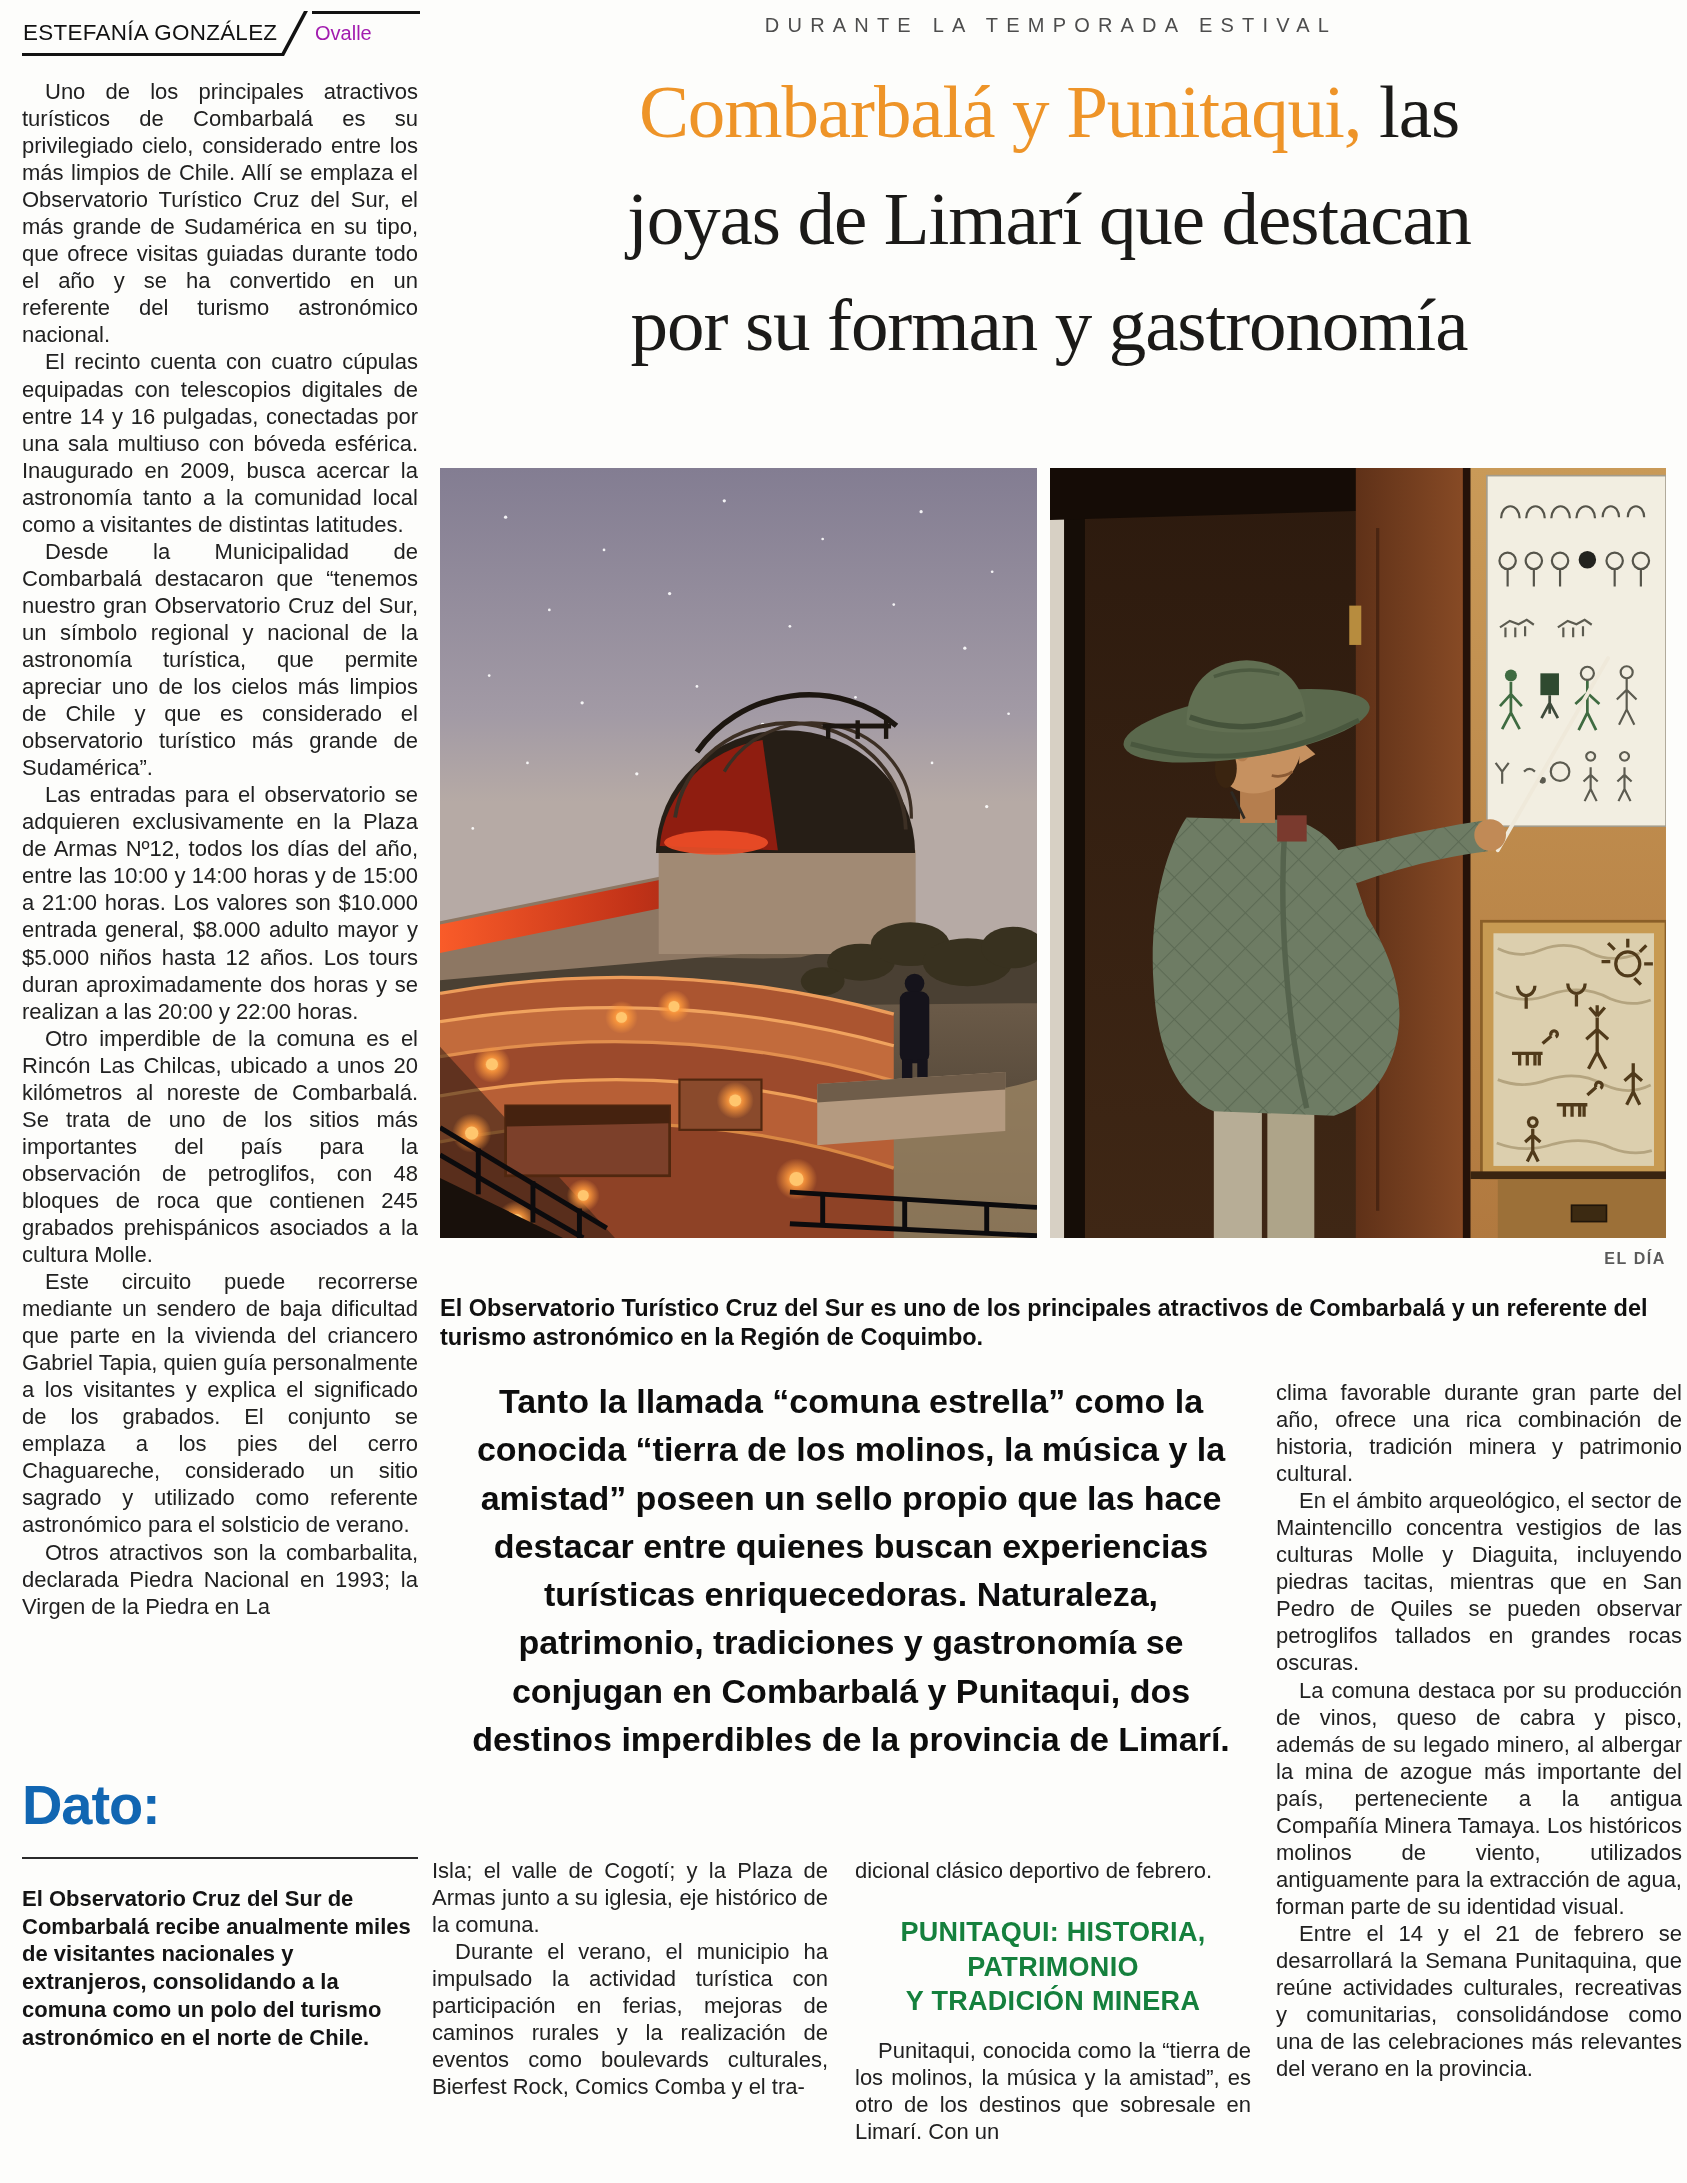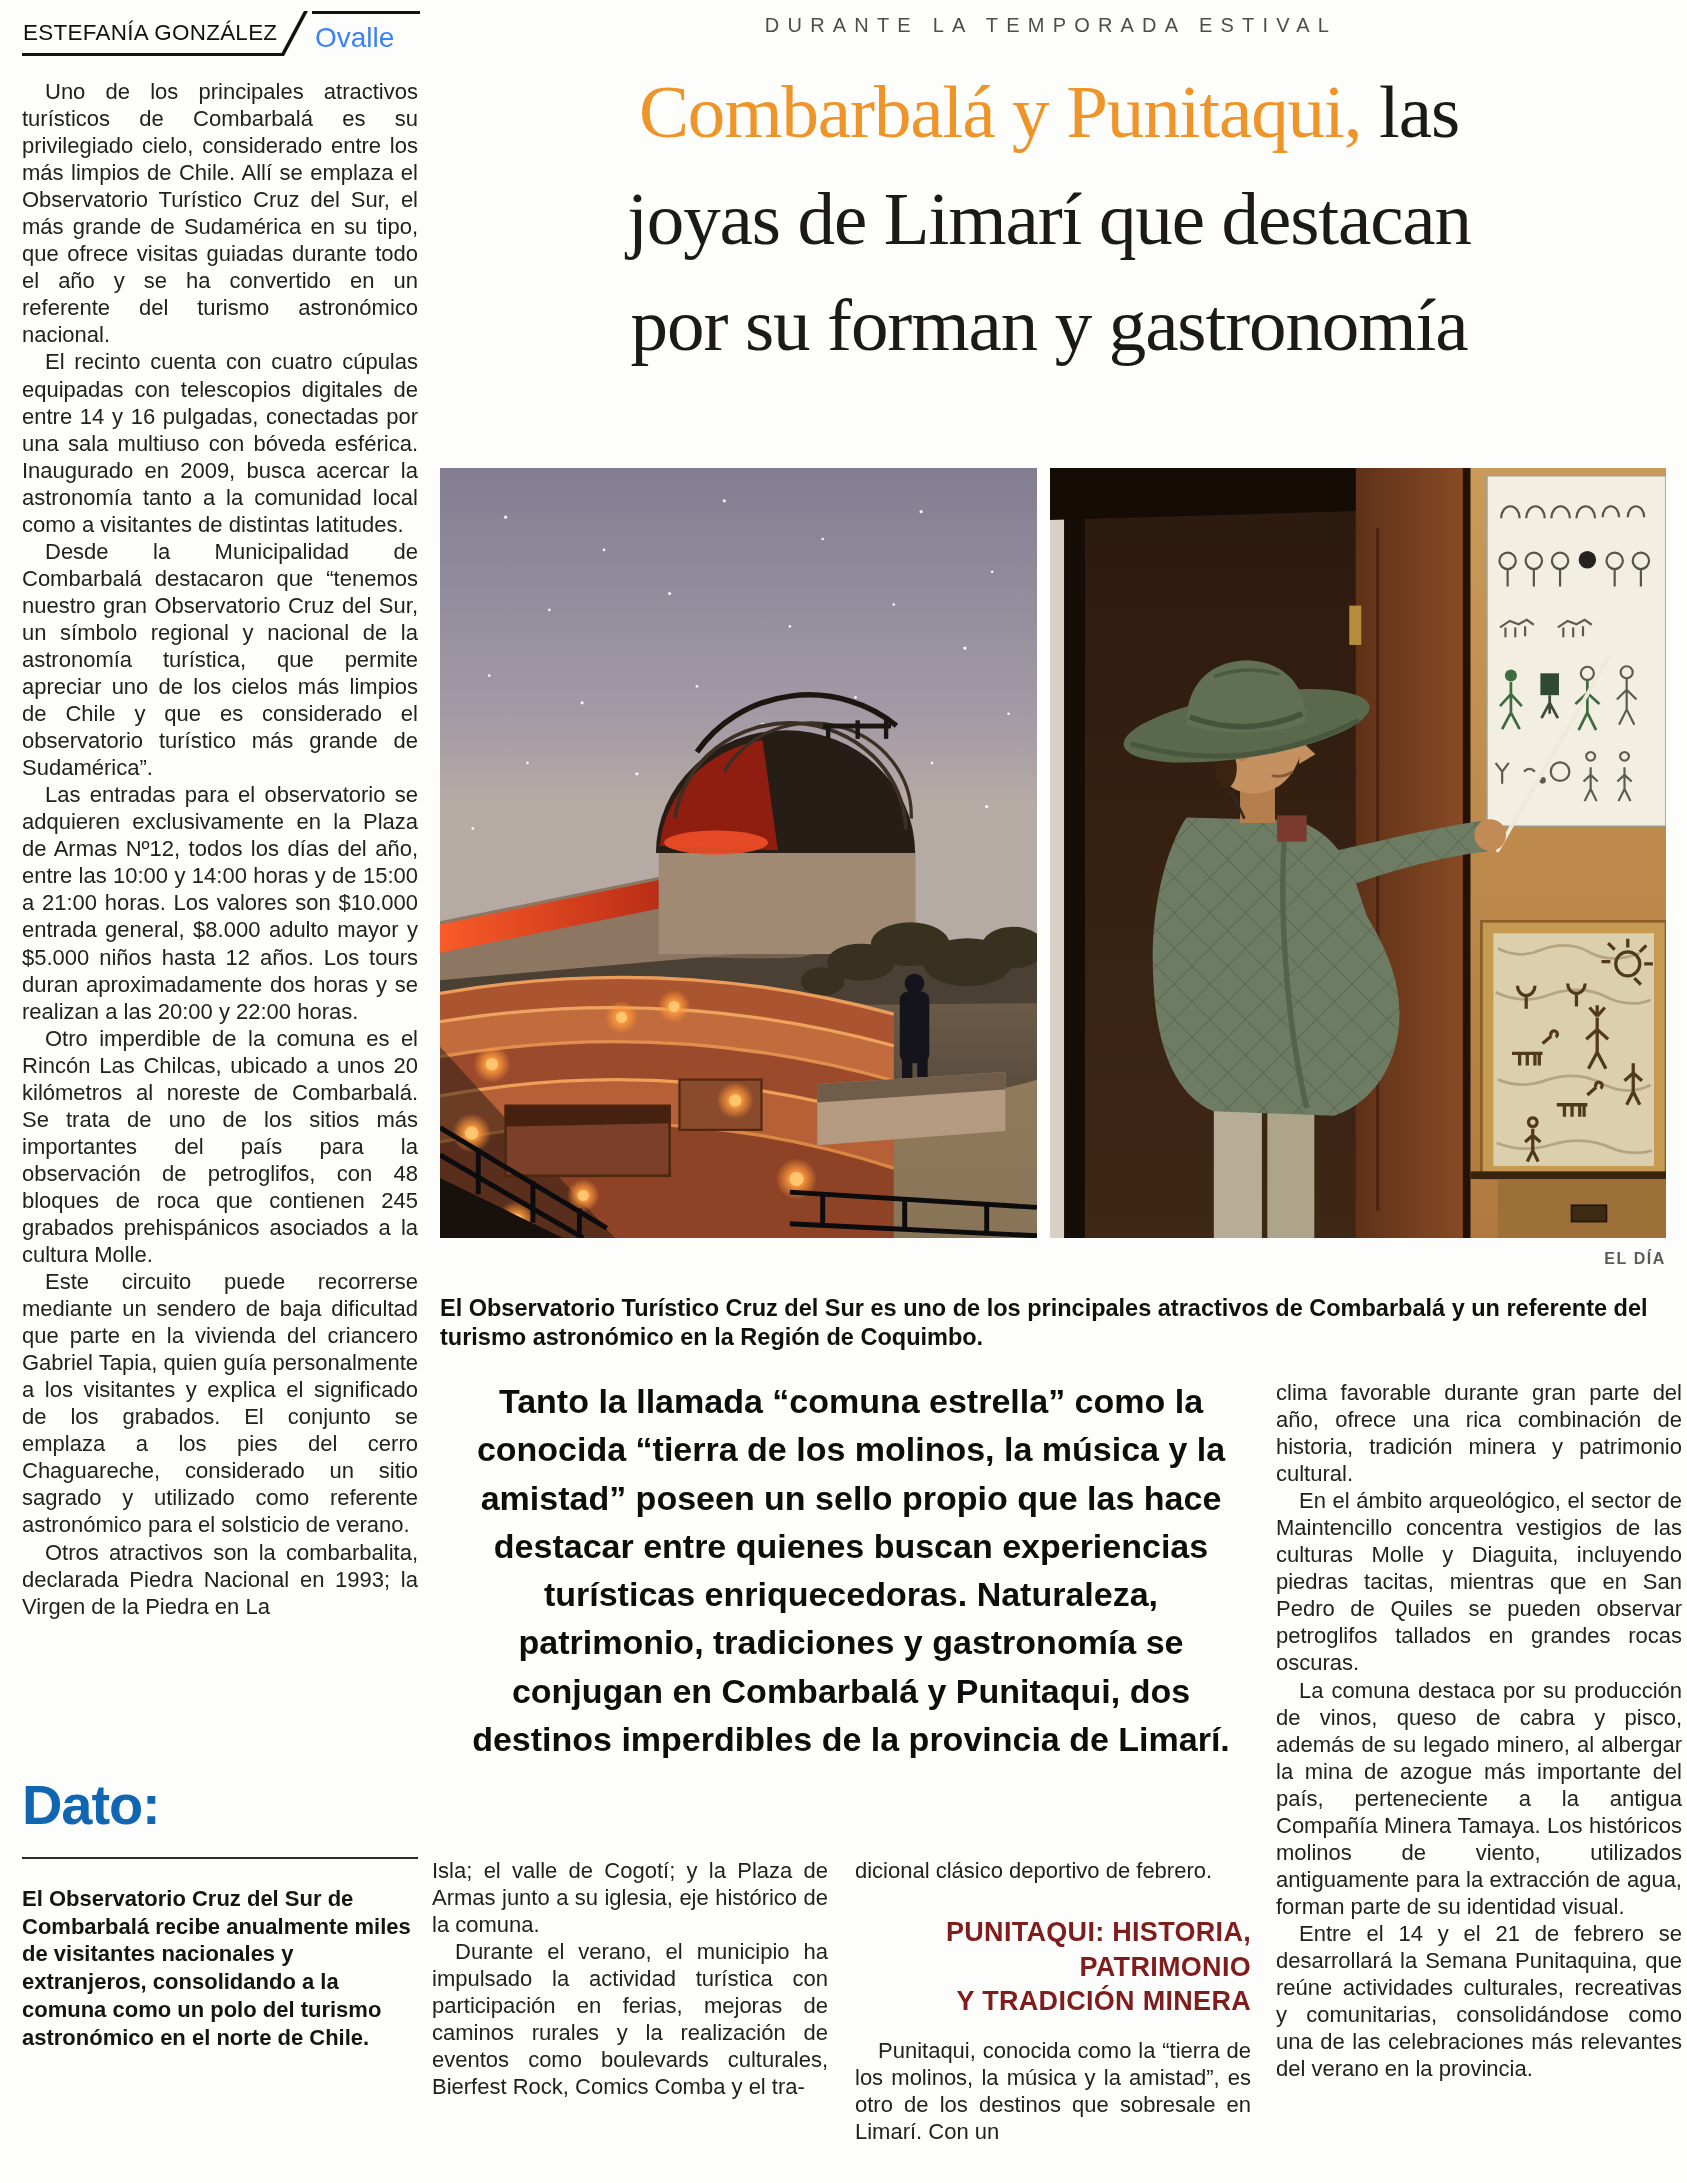--- a/index.html
+++ b/index.html
@@ -4,39 +4,39 @@
 <style>
   html,body{margin:0;padding:0;background:#ffffff;}
   .page{position:relative;width:1687px;height:2183px;background:#fdfdfb;overflow:hidden;
         font-family:"Liberation Sans",sans-serif;color:#222;}
   
   .byline{position:absolute;left:22px;top:11px;width:398px;}
   .byline-row{display:flex;align-items:stretch;height:45px;}
   .byline-name{font-weight:normal;font-size:22.4px;letter-spacing:0.3px;color:#121212;
                border-bottom:3.3px solid #121212;padding:8.7px 5.5px 4.4px 1.1px;white-space:nowrap;}
   .byline-slash{width:3.8px;background:#121212;transform:skewX(-28deg);margin:0 16.4px 0 8.7px;}
-  .byline-loc{flex:1;border-top:3.3px solid #121212;color:#3b82f6;font-size:28px;
+  .byline-loc{flex:1;border-top:3.3px solid #121212;color:#a21caf;font-size:20px;
               padding:7.6px 0 0 3.3px;font-weight:400;}
   
   .kicker{position:absolute;left:437px;top:14px;width:1228px;text-align:center;
           font-size:20px;letter-spacing:8.2px;color:#4d4d4d;font-weight:500;}
   .headline{position:absolute;left:431px;top:59px;width:1236px;text-align:center;
             font-family:"Liberation Serif","DejaVu Serif",serif;font-weight:400;
             font-size:75px;line-height:1.42;color:#1b1a18;letter-spacing:-1.1px;}
   .headline .hl{color:#ee9428;}
   
   .bodycol{font-size:22px;line-height:1.23;text-align:justify;color:#212121;
            hyphens:auto;-webkit-hyphens:auto;}
   .bodycol p{margin:0;text-indent:23px;}
   .bodycol p.noind{text-indent:0;}
   .leftcol{position:absolute;left:22px;top:78px;width:396px;height:1696px;overflow:hidden;}
   .midcol1{position:absolute;left:432px;top:1857px;width:396px;height:306px;overflow:hidden;}
   .midcol2{position:absolute;left:855px;top:1857px;width:396px;height:306px;overflow:hidden;}
   .rightcol{position:absolute;left:1276px;top:1379px;width:406px;height:776px;overflow:hidden;}
-  .subhead{font-weight:bold;font-size:27px;line-height:1.28;color:#7f1d1d;text-align:right;
+  .subhead{font-weight:bold;font-size:27px;line-height:1.28;color:#15803d;text-align:center;
            letter-spacing:0.3px;margin:31px 0 18.6px 0;}
   
   .photo{position:absolute;top:468px;height:770px;background:#777;}
   .photo svg{display:block;width:100%;height:100%;}
   .photo1{left:440px;width:597px;}
   .photo2{left:1050px;width:616px;}
   .credit{position:absolute;left:983px;top:1250px;width:683px;text-align:right;
           font-size:16px;font-weight:bold;letter-spacing:1.6px;color:#5a5a5a;}
   .caption{position:absolute;left:440px;top:1274px;width:1226px;font-size:23.5px;
            line-height:1.24;font-weight:bold;color:#101010;text-align:left;margin-top:20px;}

